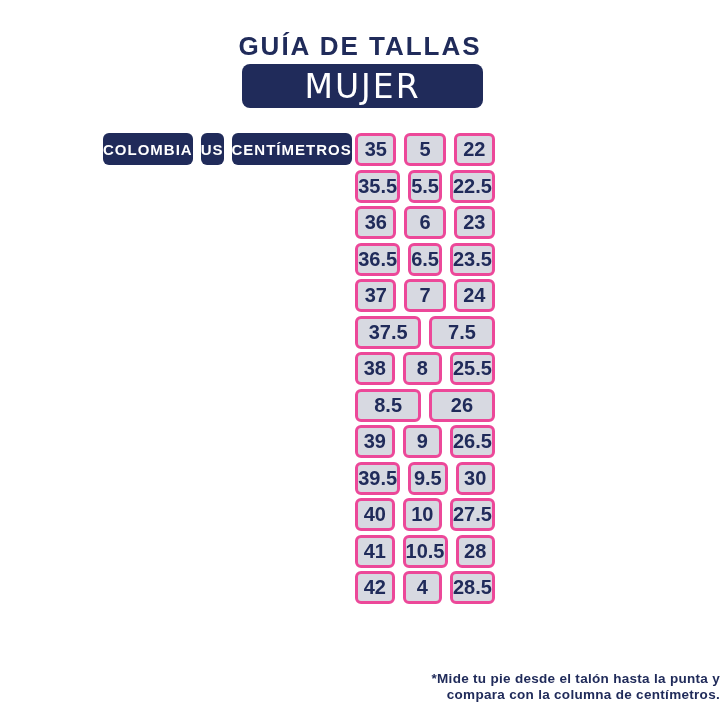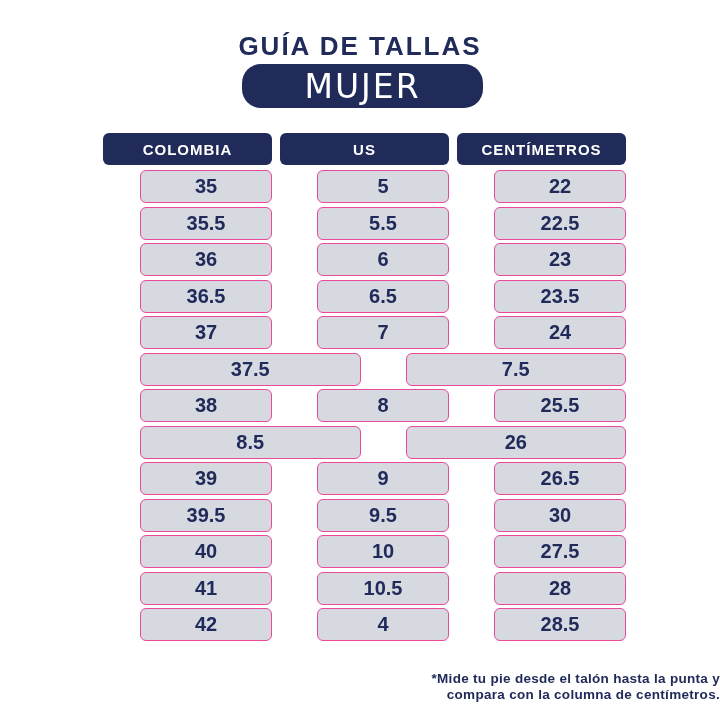--- a/index.html
+++ b/index.html
@@ -23,40 +23,40 @@
     font-weight: bold;
     letter-spacing: 2px;
   }
   .gender-badge {
     position: absolute;
     top: 64px;
     left: 242px;
     width: 241px;
     height: 44px;
     background: #202b5a;
-    border-radius: 19px;
+    border-radius: 8px;
     display: flex;
     align-items: center;
     justify-content: center;
   }
   .gender-badge span {
     color: #ffffff;
     font-family: "DejaVu Sans", sans-serif;
     font-weight: normal;
     font-size: 33px;
     letter-spacing: 2px;
     line-height: 1;
   }
   .size-table {
     position: absolute;
     left: 103px;
     top: 133px;
     width: 523px;
     display: flex;
-    flex-direction: column;
+    flex-direction: row;
     gap: 3.5px;
   }
   .trow {
     display: flex;
     gap: 8px;
   }
   .trow.header { margin-bottom: 1.5px; }
   .hcell {
     flex: 1;
     height: 32px;
@@ -68,29 +68,28 @@
     color: #ffffff;
     font-size: 15px;
     font-weight: bold;
     letter-spacing: 1px;
   }
   .cell {
     flex: 1;
     height: 33px;
     box-sizing: border-box;
     background: #d7d9e1;
-    border: 1px solid #ec4899;
+    border: 3px solid #ec4899;
     border-radius: 6px;
     display: flex;
     align-items: center;
     justify-content: center;
     color: #202b5a;
     font-size: 20px;
     font-weight: bold;
-    margin-left: 37px;
   }
   .footnote {
     position: absolute;
     top: 671px;
     left: 0;
     width: 720px;
     text-align: right;
     color: #202b5a;
     font-size: 13.5px;
     font-weight: bold;

